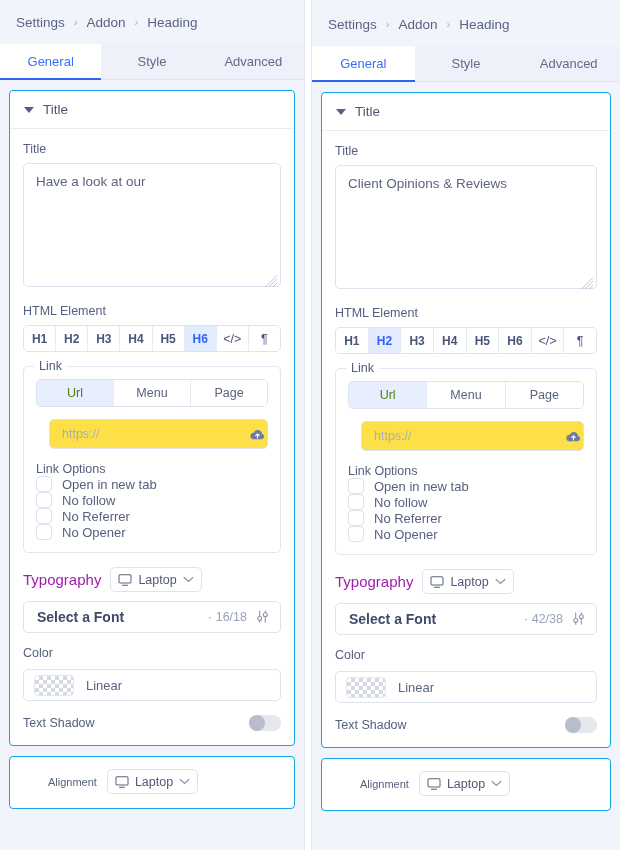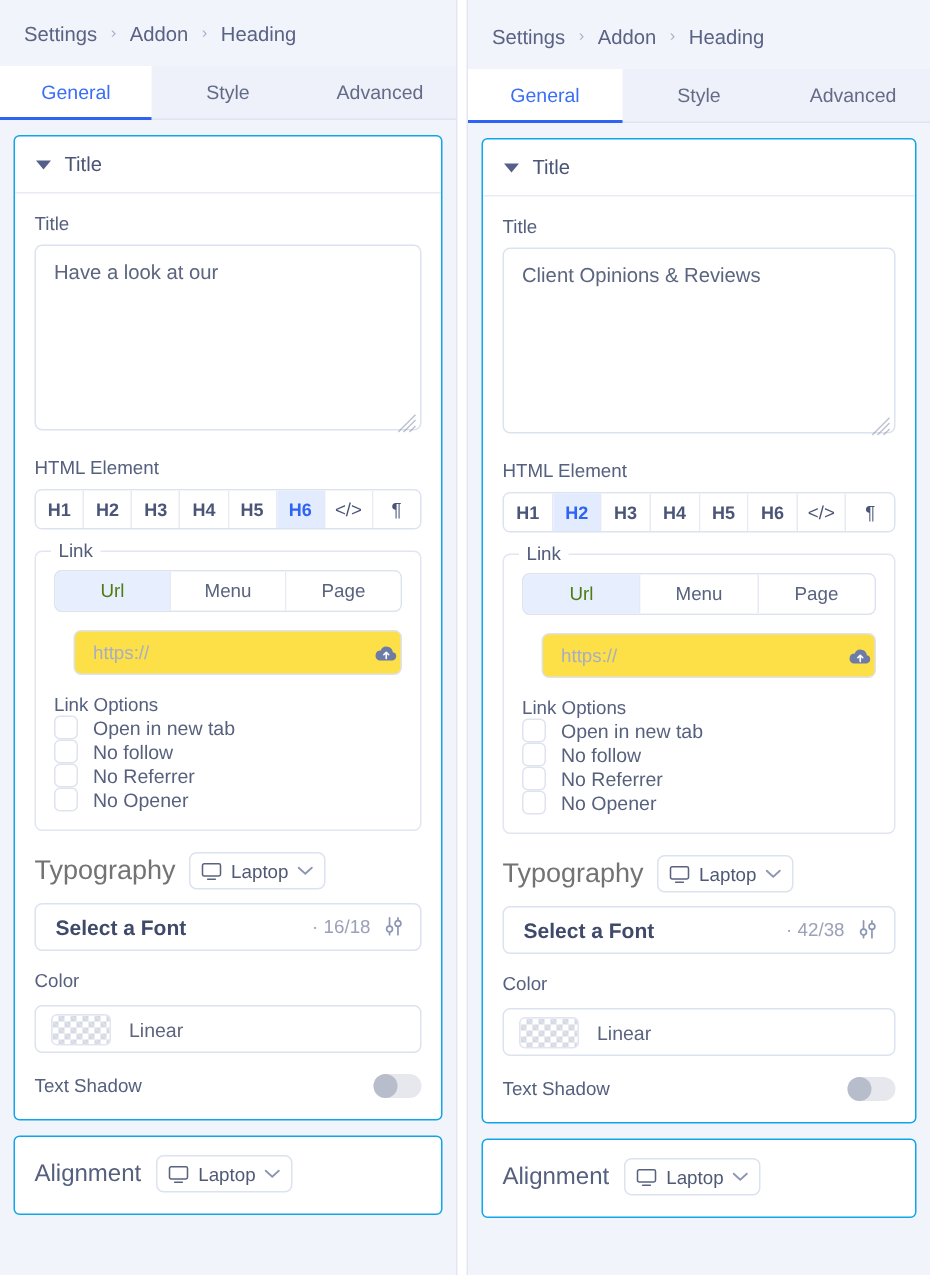--- a/index.html
+++ b/index.html
@@ -221,21 +221,21 @@
     background: #fff;
     flex: 0 0 auto;
   }
   .check-label { font-size: 13px; color: #57617e; }
 
   
   .tg-row {
     display: flex; align-items: center; gap: 9px;
     margin-top: 14px;
   }
-  .tg-label { font-size: 18px; color: #737373; text-align: right; }
+  .tg-label { font-size: 15px; color: #a21caf; text-align: right; }
   .device-select {
     display: flex; align-items: center; gap: 6px;
     border: 1px solid #dde2ef;
     border-radius: 5px;
     height: 25px;
     padding: 0 7px;
     background: #fff;
     cursor: pointer;
   }
   .device-select .dtext { font-size: 12.5px; color: #4f5975; }
@@ -301,21 +301,21 @@
     border-radius: 50%;
     background: #b7bdcb;
   }
 
   
   .card.bottom { margin-top: 10px; }
   .align-row {
     display: flex; align-items: center; gap: 10px;
     padding: 12px 13px 14px 13px;
   }
-  .align-label { font-size: 16px; color: #555f7e; }
+  .align-label { font-size: 11px; color: #555f7e; margin-left: 25px; }
 
   svg { display: block; }
 </style>
 </head>
 <body>
 
 <div class="stage">
 
   <div class="panel left">
     <div class="panel-inner">

